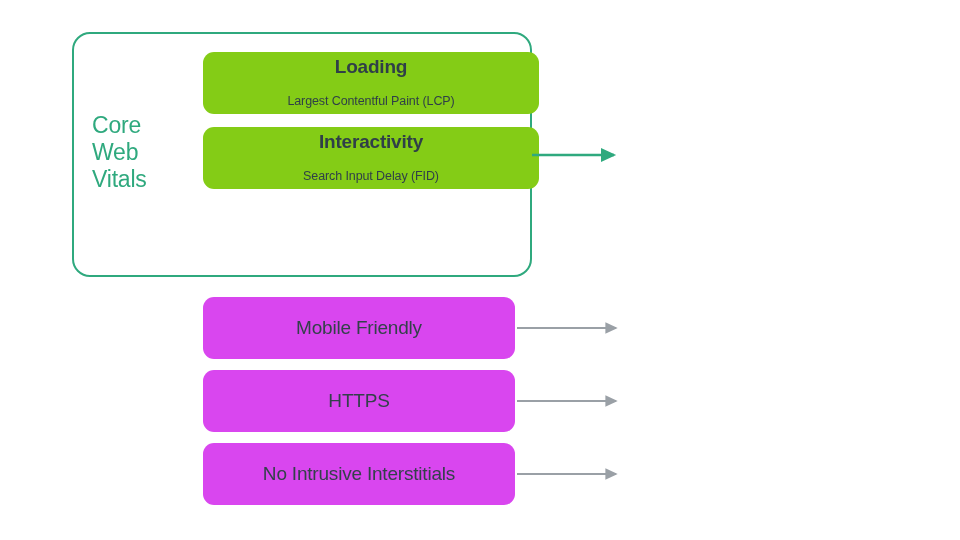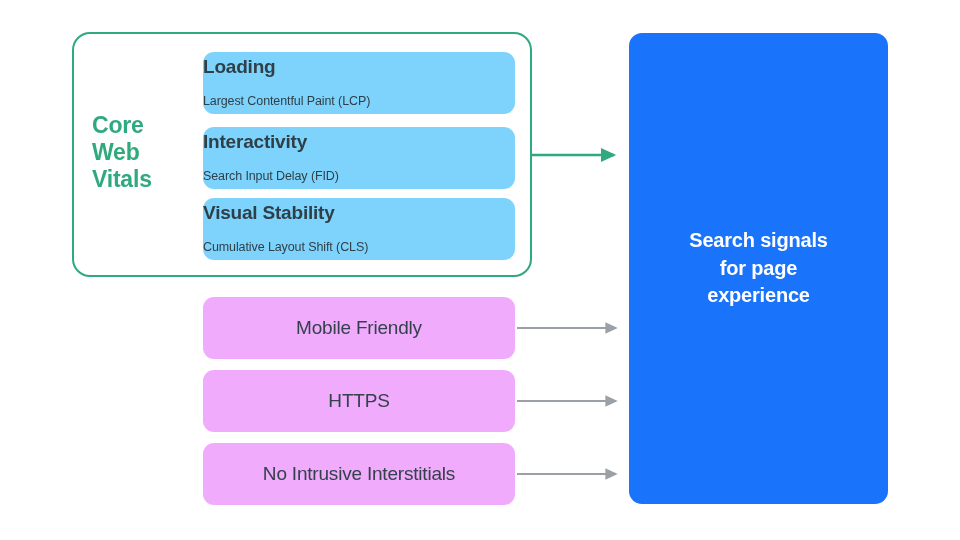--- a/index.html
+++ b/index.html
@@ -35,38 +35,38 @@
     background: transparent;
   }
 
   .cwv-label {
     position: absolute;
     left: 92px;
     top: 112px;
     width: 100px;
     color: #2fa97e;
     font-size: 23px;
-    font-weight: bold;
+    font-weight: normal;
     line-height: 1.18;
     text-align: left;
     letter-spacing: -0.2px;
   }
 
   
   .metric-card {
     position: absolute;
     left: 203px;
-    width: 312px;
+    width: 336px;
     height: 62px;
-    background: #7dd3fc;
+    background: #84cc16;
     border-radius: 11px;
     box-sizing: border-box;
     display: flex;
     flex-direction: column;
-    align-items: flex-start;
+    align-items: center;
     justify-content: center;
   }
   .metric-card.c1 { top: 52px; }
   .metric-card.c2 { top: 127px; }
   .metric-card.c3 { top: 198px; }
 
   .metric-title {
     color: #2f3f48;
     font-size: 19px;
     font-weight: bold;
@@ -81,21 +81,21 @@
     margin-top: 16px;
     letter-spacing: -0.1px;
   }
 
   
   .gray-box {
     position: absolute;
     left: 203px;
     width: 312px;
     height: 62px;
-    background: #f0abfc;
+    background: #d946ef;
     border-radius: 11px;
     box-sizing: border-box;
     display: flex;
     align-items: center;
     justify-content: center;
   }
   .gray-box.g1 { top: 297px; }
   .gray-box.g2 { top: 370px; align-items: center; }
   .gray-box.g3 { top: 443px; }
 
@@ -154,42 +154,33 @@
   <div class="metric-card c1">
     <div class="metric-title">Loading</div>
     <div class="metric-sub">Largest Contentful Paint (LCP)</div>
   </div>
 
   <div class="metric-card c2">
     <div class="metric-title">Interactivity</div>
     <div class="metric-sub">Search Input Delay (FID)</div>
   </div>
 
-  <div class="metric-card c3">
-    <div class="metric-title">Visual Stability</div>
-    <div class="metric-sub">Cumulative Layout Shift (CLS)</div>
-  </div>
 
   <div class="gray-box g1">
     <span class="gray-label">Mobile Friendly</span>
   </div>
 
   <div class="gray-box g2">
     <span class="gray-label">HTTPS</span>
   </div>
 
   <div class="gray-box g3">
     <span class="gray-label">No Intrusive Interstitials</span>
   </div>
 
-  <div class="blue-box">
-    <div class="blue-text" style="white-space: pre-line;">Search signals
-for page
-experience</div>
-  </div>
 
   <svg id="arrows" viewBox="0 0 960 540" xmlns="http://www.w3.org/2000/svg">
     <defs>
       <marker id="arrowGreen" markerWidth="7" markerHeight="7" refX="5.6" refY="3" orient="auto" markerUnits="strokeWidth">
         <path d="M0,0 L6.5,3 L0,6 z" fill="#2fa97e"></path>
       </marker>
       <marker id="arrowGray" markerWidth="7" markerHeight="7" refX="5.6" refY="3" orient="auto" markerUnits="strokeWidth">
         <path d="M0,0 L6.5,3 L0,6 z" fill="#9aa0a6"></path>
       </marker>
     </defs>

